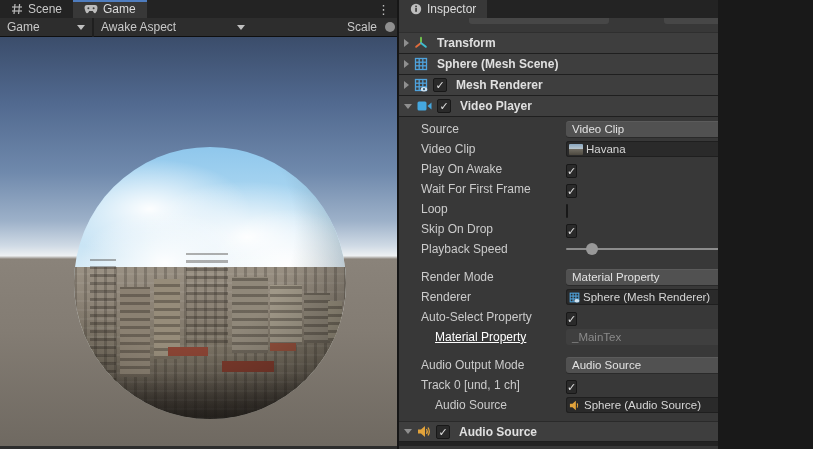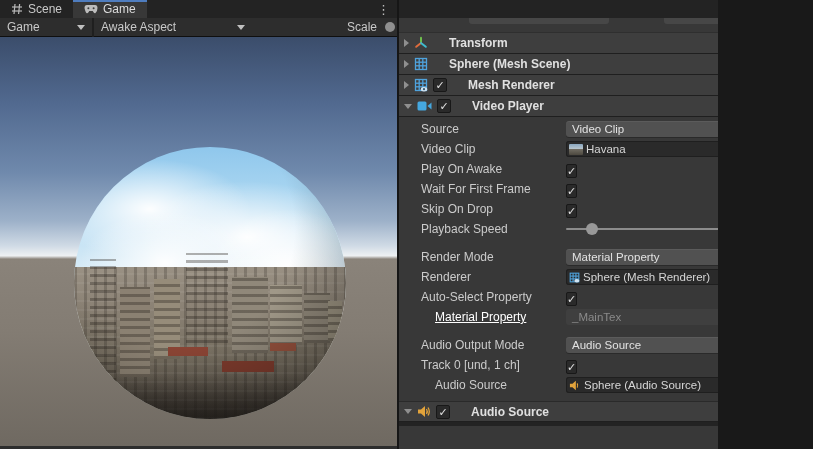--- a/index.html
+++ b/index.html
@@ -66,21 +66,21 @@
   
   .inspector { position:absolute; left:399px; top:0; width:414px; height:449px; background:#383838; }
   .inspector .tab-bar { background:#232323; }
   .insp-body { position:absolute; top:18px; left:0; right:0; bottom:0; background:#383838; overflow:hidden; padding-right:15px; }
   .partial-strip { position:relative; height:15px; background:#383838; border-bottom:1px solid #2f2f2f; }
   .sliver { position:absolute; top:0; height:6px; background:#474747; border-radius:0 0 3px 3px; }
   .sv1 { left:70px; width:140px; }
   .sv2 { left:265px; width:118px; }
 
   .comp-header { height:21px; border-bottom:1px solid #1f1f1f; background:#3e3e3e; display:flex; align-items:center; padding:0 6px 0 5px; gap:5px; }
-  .comp-title { font-size:12px; font-weight:bold; color:#e0e0e0; margin-left:16px; white-space:nowrap; }
+  .comp-title { font-size:12px; font-weight:bold; color:#e0e0e0; margin-left:4px; white-space:nowrap; }
   .hdr-right { margin-left:auto; display:flex; align-items:center; gap:9px; }
   .help-badge { width:13px; height:13px; border-radius:50%; background:#7c7c7c; color:#2c2c2c; font-size:10px; font-weight:bold; text-align:center; line-height:13px; }
   .tri-r { width:0; height:0; border-left:5px solid #8f8f8f; border-top:4px solid transparent; border-bottom:4px solid transparent; }
   .tri-d { width:0; height:0; border-top:5px solid #8f8f8f; border-left:4px solid transparent; border-right:4px solid transparent; }
   .comp-icon { display:flex; align-items:center; }
 
   .checkbox { width:14px; height:14px; background:#2a2a2a; border:1px solid #181818; border-radius:2px; color:#e2e2e2; font-size:11px; line-height:12px; text-align:center; }
 
   .row { position:relative; height:20px; }
   .row .label { position:absolute; left:22px; top:3px; font-size:12px; color:#cbcbcb; white-space:nowrap; }
@@ -187,20 +187,30 @@
         <div class="street"></div>
         <div class="sphere-shade"></div>
       </div>
     </div>
   </div>
 
   <div class="divider-v"></div>
 
   <div class="inspector">
     <div class="tab-bar">
+      <div class="tab active">
+        <span class="comp-icon">
+          <svg width="12" height="12" viewBox="0 0 12 12">
+              <circle cx="6" cy="6" r="5.2" fill="#bdbdbd"></circle>
+              <rect x="5.3" y="4.8" width="1.5" height="4" fill="#2c2c2c"></rect>
+              <rect x="5.3" y="2.6" width="1.5" height="1.5" fill="#2c2c2c"></rect>
+            </svg>
+        </span>
+        <span>Inspector</span>
+      </div>
       <div class="bar-right">
         <span class="comp-icon">
           <svg width="11" height="12" viewBox="0 0 11 12">
               <path d="M3 5 V3.2 a2.6 2.6 0 0 1 5.2 0" fill="none" stroke="#bdbdbd" stroke-width="1.3"></path>
               <rect x="1.6" y="5" width="7.8" height="5.6" rx="1" fill="none" stroke="#bdbdbd" stroke-width="1.3"></rect>
             </svg>
         </span>
         <span class="kebab">⋮</span>
       </div>
     </div>
@@ -354,20 +364,24 @@
       <div class="row">
         <span class="label">Play On Awake</span>
         <div class="value"><span class="checkbox">✓</span></div>
       </div>
 
       <div class="row">
         <span class="label">Wait For First Frame</span>
         <div class="value"><span class="checkbox">✓</span></div>
       </div>
 
+      <div class="row">
+        <span class="label">Loop</span>
+        <div class="value"><span class="checkbox"></span></div>
+      </div>
 
       <div class="row">
         <span class="label">Skip On Drop</span>
         <div class="value"><span class="checkbox">✓</span></div>
       </div>
 
       <div class="row">
         <span class="label">Playback Speed</span>
         <div class="value">
           <div class="slider">

